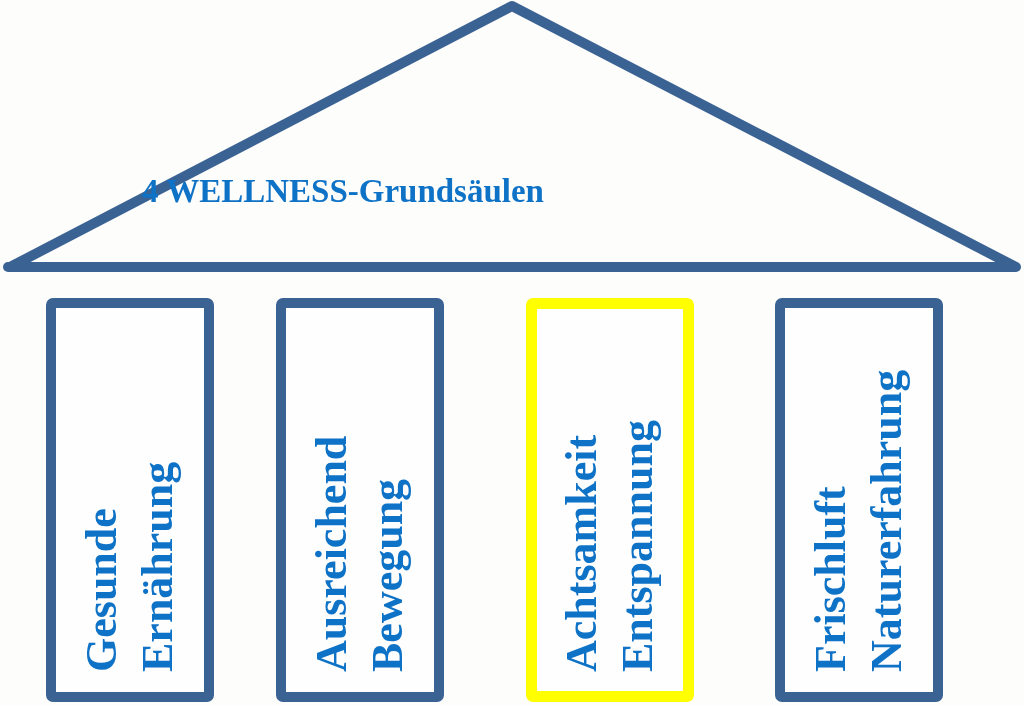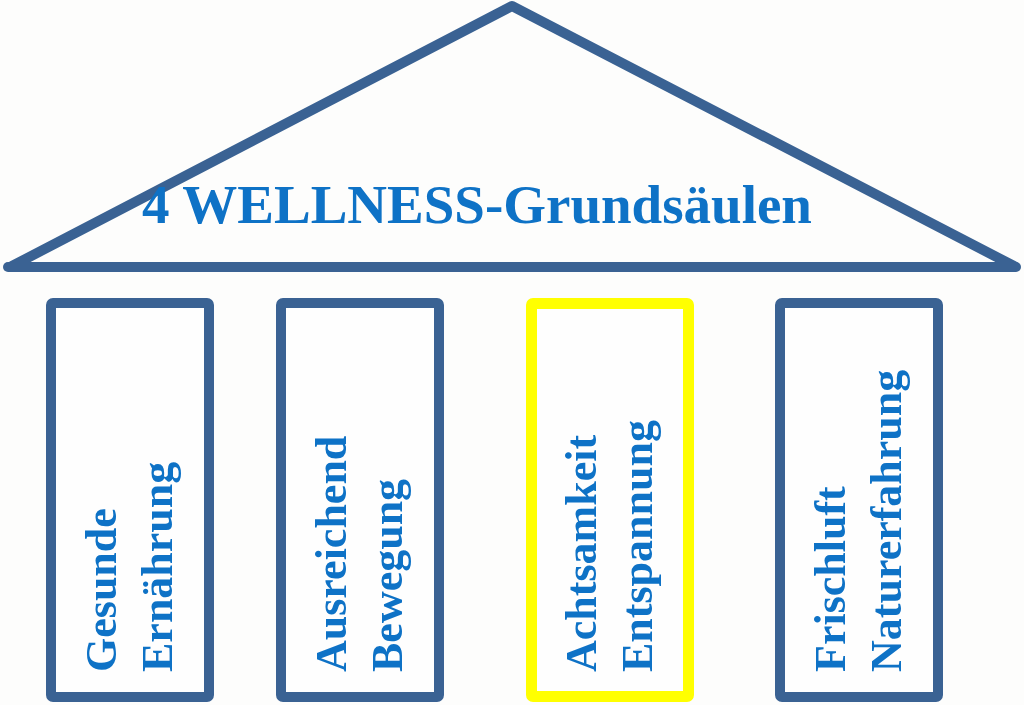--- a/index.html
+++ b/index.html
@@ -24,21 +24,21 @@
     position:absolute;
     left:0;top:0;
     width:1024px;height:282px;
     display:block;
   }
   .diagram-title{
     position:absolute;
     left:142px;top:172px;
     width:530px;height:58px;
     font-weight:bold;
-    font-size:55px;
+    font-size:33px;
     line-height:1.2;
     color:var(--blue-text);
     white-space:nowrap;
     letter-spacing:0px;
   }
   .pillar{
     position:absolute;
     top:298px;
     width:168px;height:404px;
     box-sizing:border-box;

